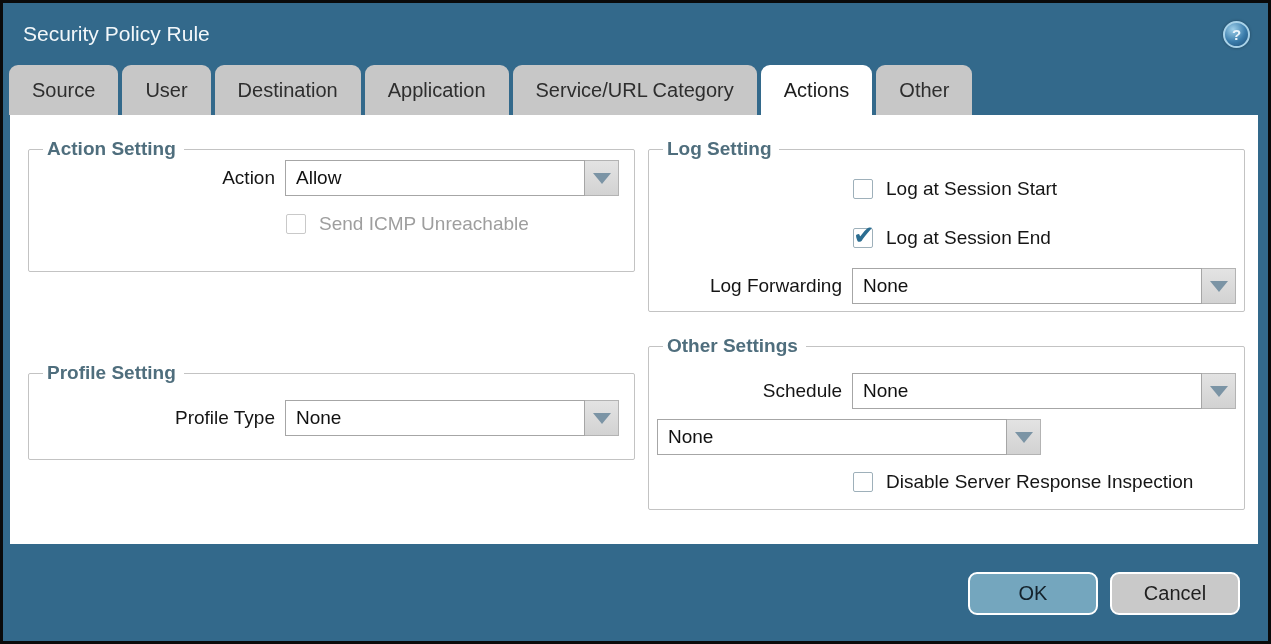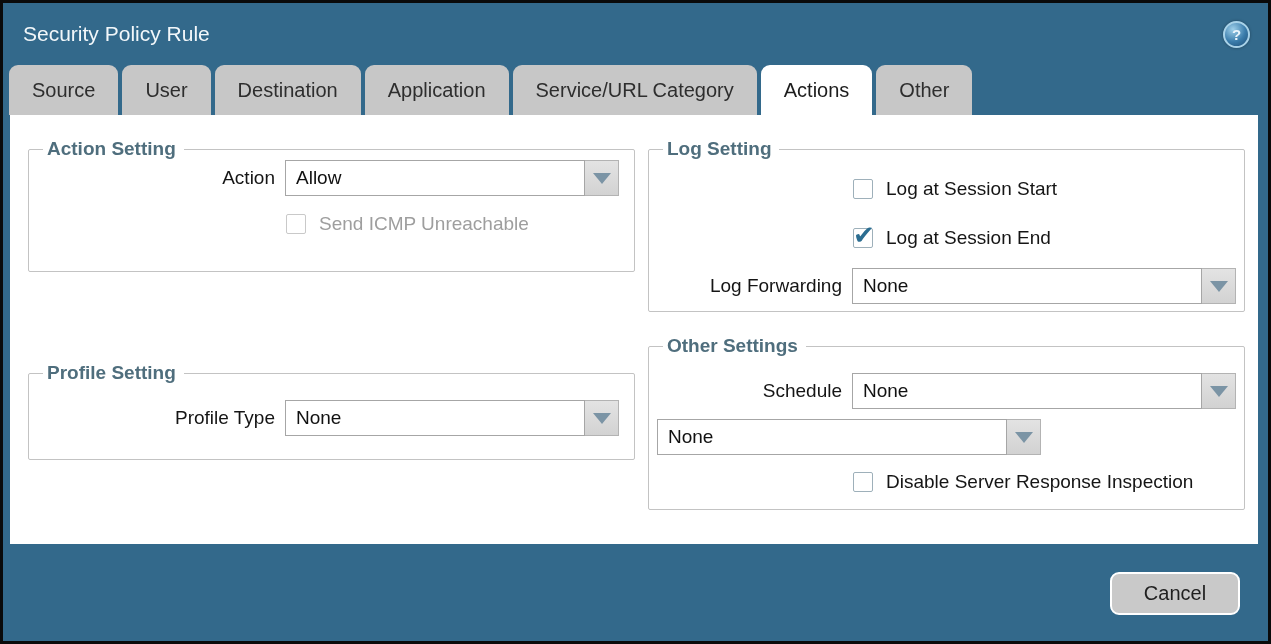--- a/index.html
+++ b/index.html
@@ -205,16 +205,17 @@
       </div>
       <div class="cb-row row-dsri">
         <span class="cb-box"></span>
         <span class="cb-lbl">Disable Server Response Inspection</span>
       </div>
     </fieldset>
 
   </div>
 
   <div class="footer">
+    <button class="btn btn-ok">OK</button>
     <button class="btn btn-cancel">Cancel</button>
   </div>
 
 </div>
 
 </body></html>

